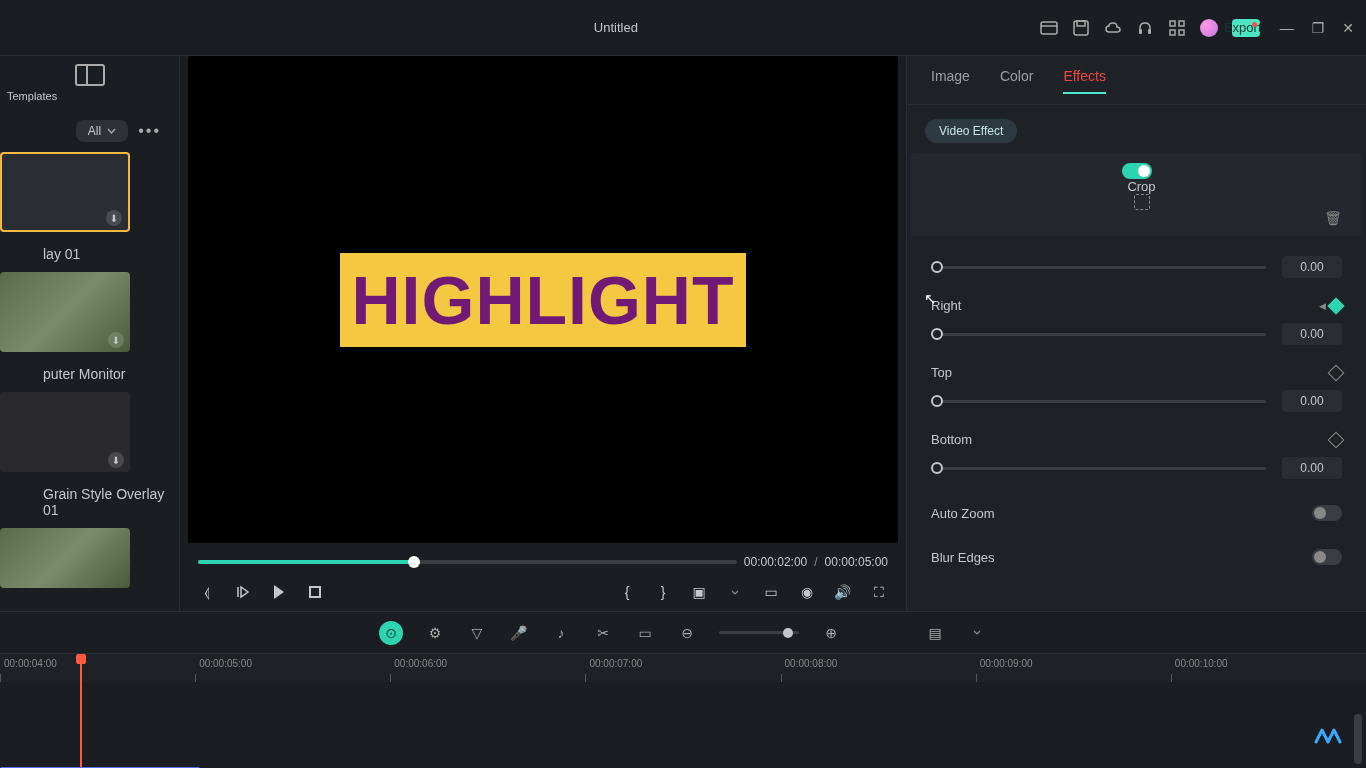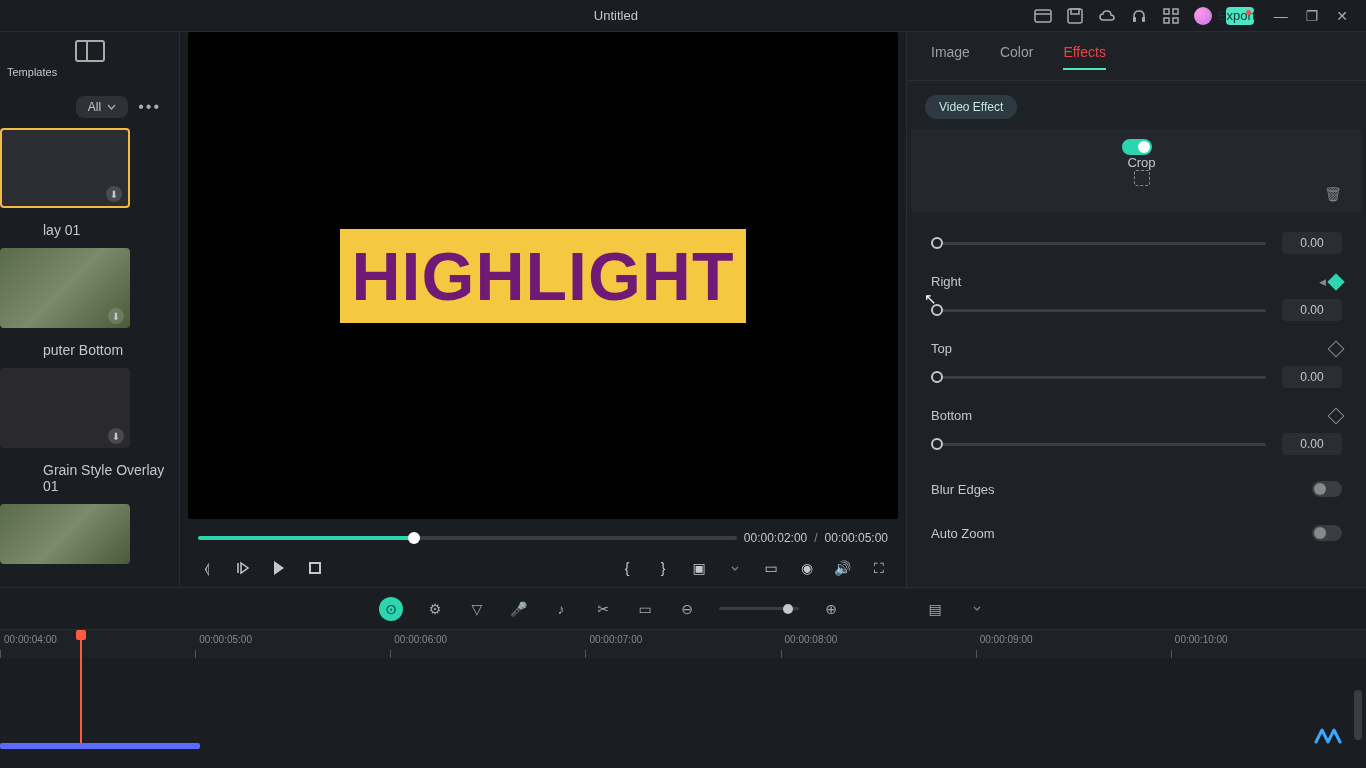--- a/index.html
+++ b/index.html
@@ -1,19 +1,19 @@
 <!DOCTYPE html>
 <html><head>
 <meta charset="utf-8">
 <style>
 * { margin: 0; padding: 0; box-sizing: border-box; font-family: -apple-system, BlinkMacSystemFont, 'Segoe UI', Arial, sans-serif; }
 body { background: #1a1d21; color: #c4c8cc; width: 1366px; height: 768px; overflow: hidden; position: relative; }
 
 
-.titlebar { height: 32px; background: #1a1d21; display: flex; align-items: center; padding: 0 18px; border-bottom: 1px solid #2a2d31; }
+.titlebar { height: 56px; background: #1a1d21; display: flex; align-items: center; padding: 0 12px; border-bottom: 1px solid #2a2d31; }
 .title-center { flex: 1; text-align: center; font-size: 13px; color: #c4c8cc; }
 .title-icons { display: flex; gap: 14px; align-items: center; }
 .title-icons > * { width: 18px; height: 18px; display: flex; align-items: center; justify-content: center; color: #aaa; cursor: pointer; }
 .avatar-dot { width: 18px; height: 18px; border-radius: 50%; background: radial-gradient(circle at 30% 30%, #ff9ae6, #c374e6); }
 .export-btn { background: #4de6c4; color: #0d3a2f; padding: 5px 14px; border-radius: 4px; font-size: 13px; font-weight: 500; cursor: pointer; display: flex; align-items: center; gap: 6px; position: relative; }
 .export-btn::before { content: ''; position: absolute; top: 3px; right: 3px; width: 5px; height: 5px; border-radius: 50%; background: #ff4d4d; }
 .wincontrols { display: flex; gap: 18px; margin-left: 20px; }
 .wincontrols span { font-size: 14px; color: #aaa; cursor: pointer; }
 
 
@@ -188,21 +188,21 @@
       <div class="tmpl-item">
         <div class="thumb selected">
           <div class="add-ind">⬇</div>
         </div>
         <div class="tmpl-name">lay 01</div>
       </div>
       <div class="tmpl-item">
         <div class="thumb image-like">
           <div class="add-ind">⬇</div>
         </div>
-        <div class="tmpl-name">puter Bottom</div>
+        <div class="tmpl-name">puter Monitor</div>
       </div>
       <div class="tmpl-item">
         <div class="thumb dark">
           <div class="add-ind">⬇</div>
         </div>
         <div class="tmpl-name">Grain Style Overlay 01</div>
       </div>
       <div class="tmpl-item">
         <div class="thumb image-like" style="height:60px;"></div>
       </div>
@@ -312,25 +312,25 @@
       </div>
       <div class="sg-slider-row">
         <div class="sg-track">
             <div class="sg-handle"></div>
           </div>
         <div class="sg-value">0.00</div>
       </div>
     </div>
 
     <div class="toggle-row">
+      <span class="sg-label">Auto Zoom</span>
+      <div class="toggle-pill"></div>
+    </div>
+    <div class="toggle-row">
       <span class="sg-label">Blur Edges</span>
-      <div class="toggle-pill"></div>
-    </div>
-    <div class="toggle-row">
-      <span class="sg-label">Auto Zoom</span>
       <div class="toggle-pill"></div>
     </div>
   </div>
 </div>
 
 <div class="tl-toolbar">
   <span class="tl-btn active">⊙</span>
   <span class="tl-btn">⚙</span>
   <span class="tl-btn">▽</span>
   <span class="tl-btn">🎤</span>

